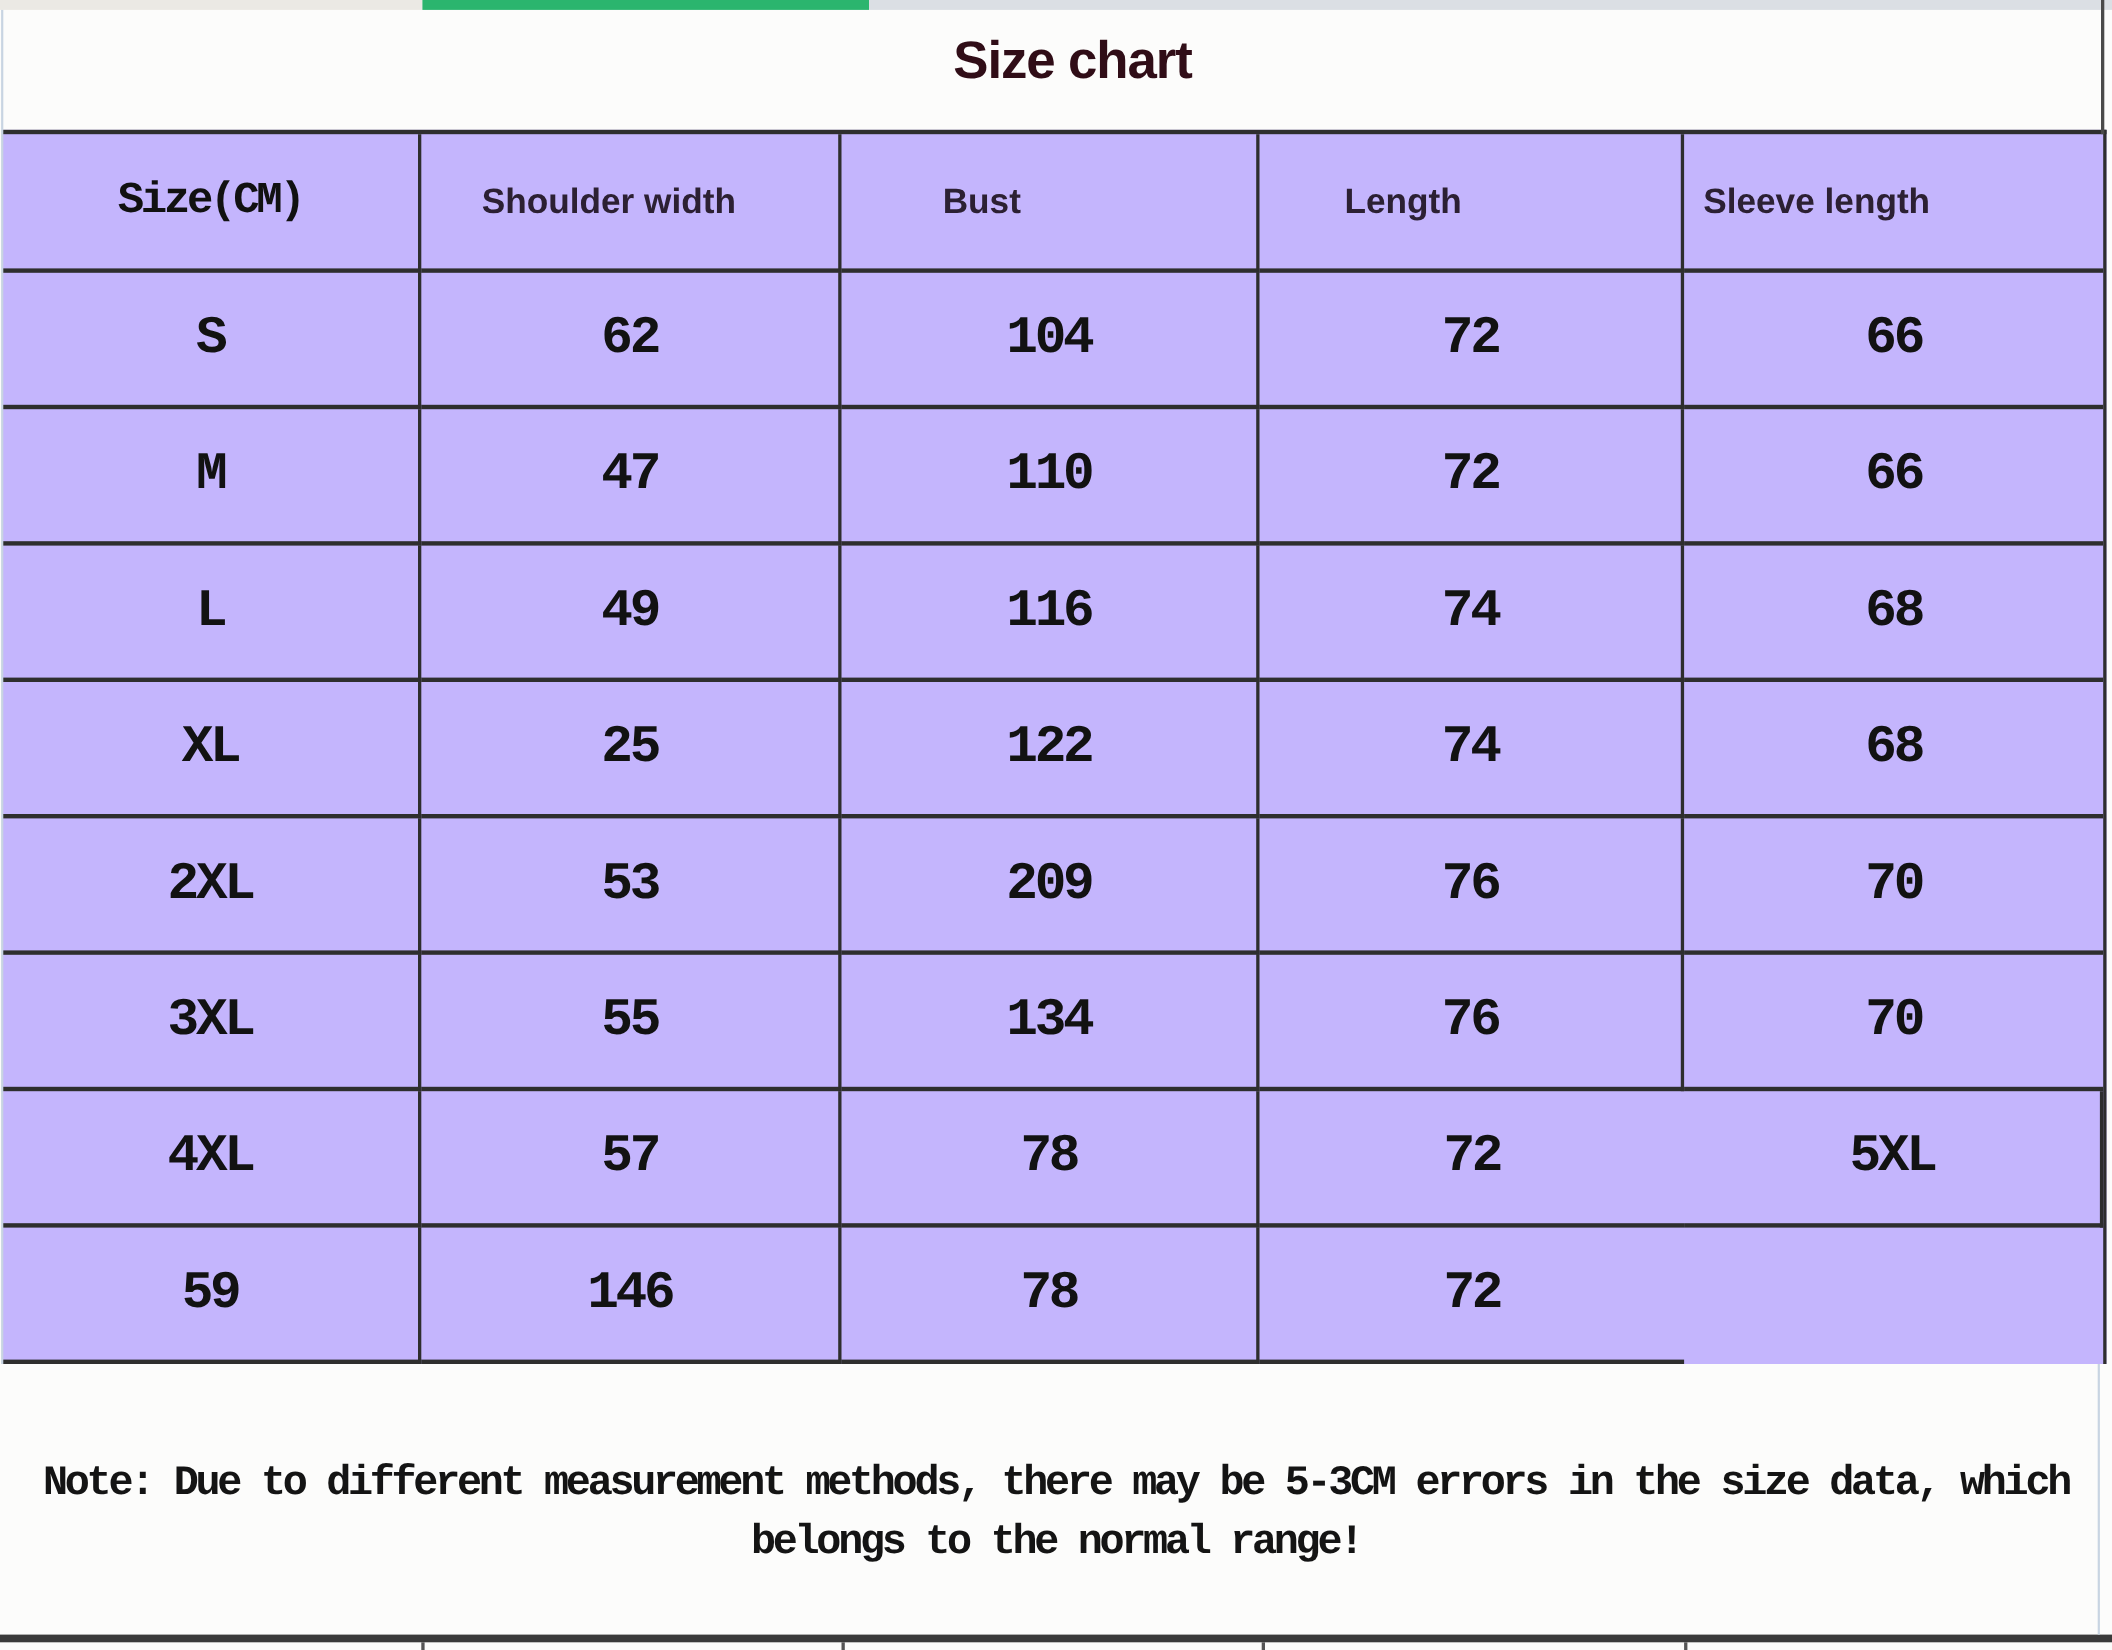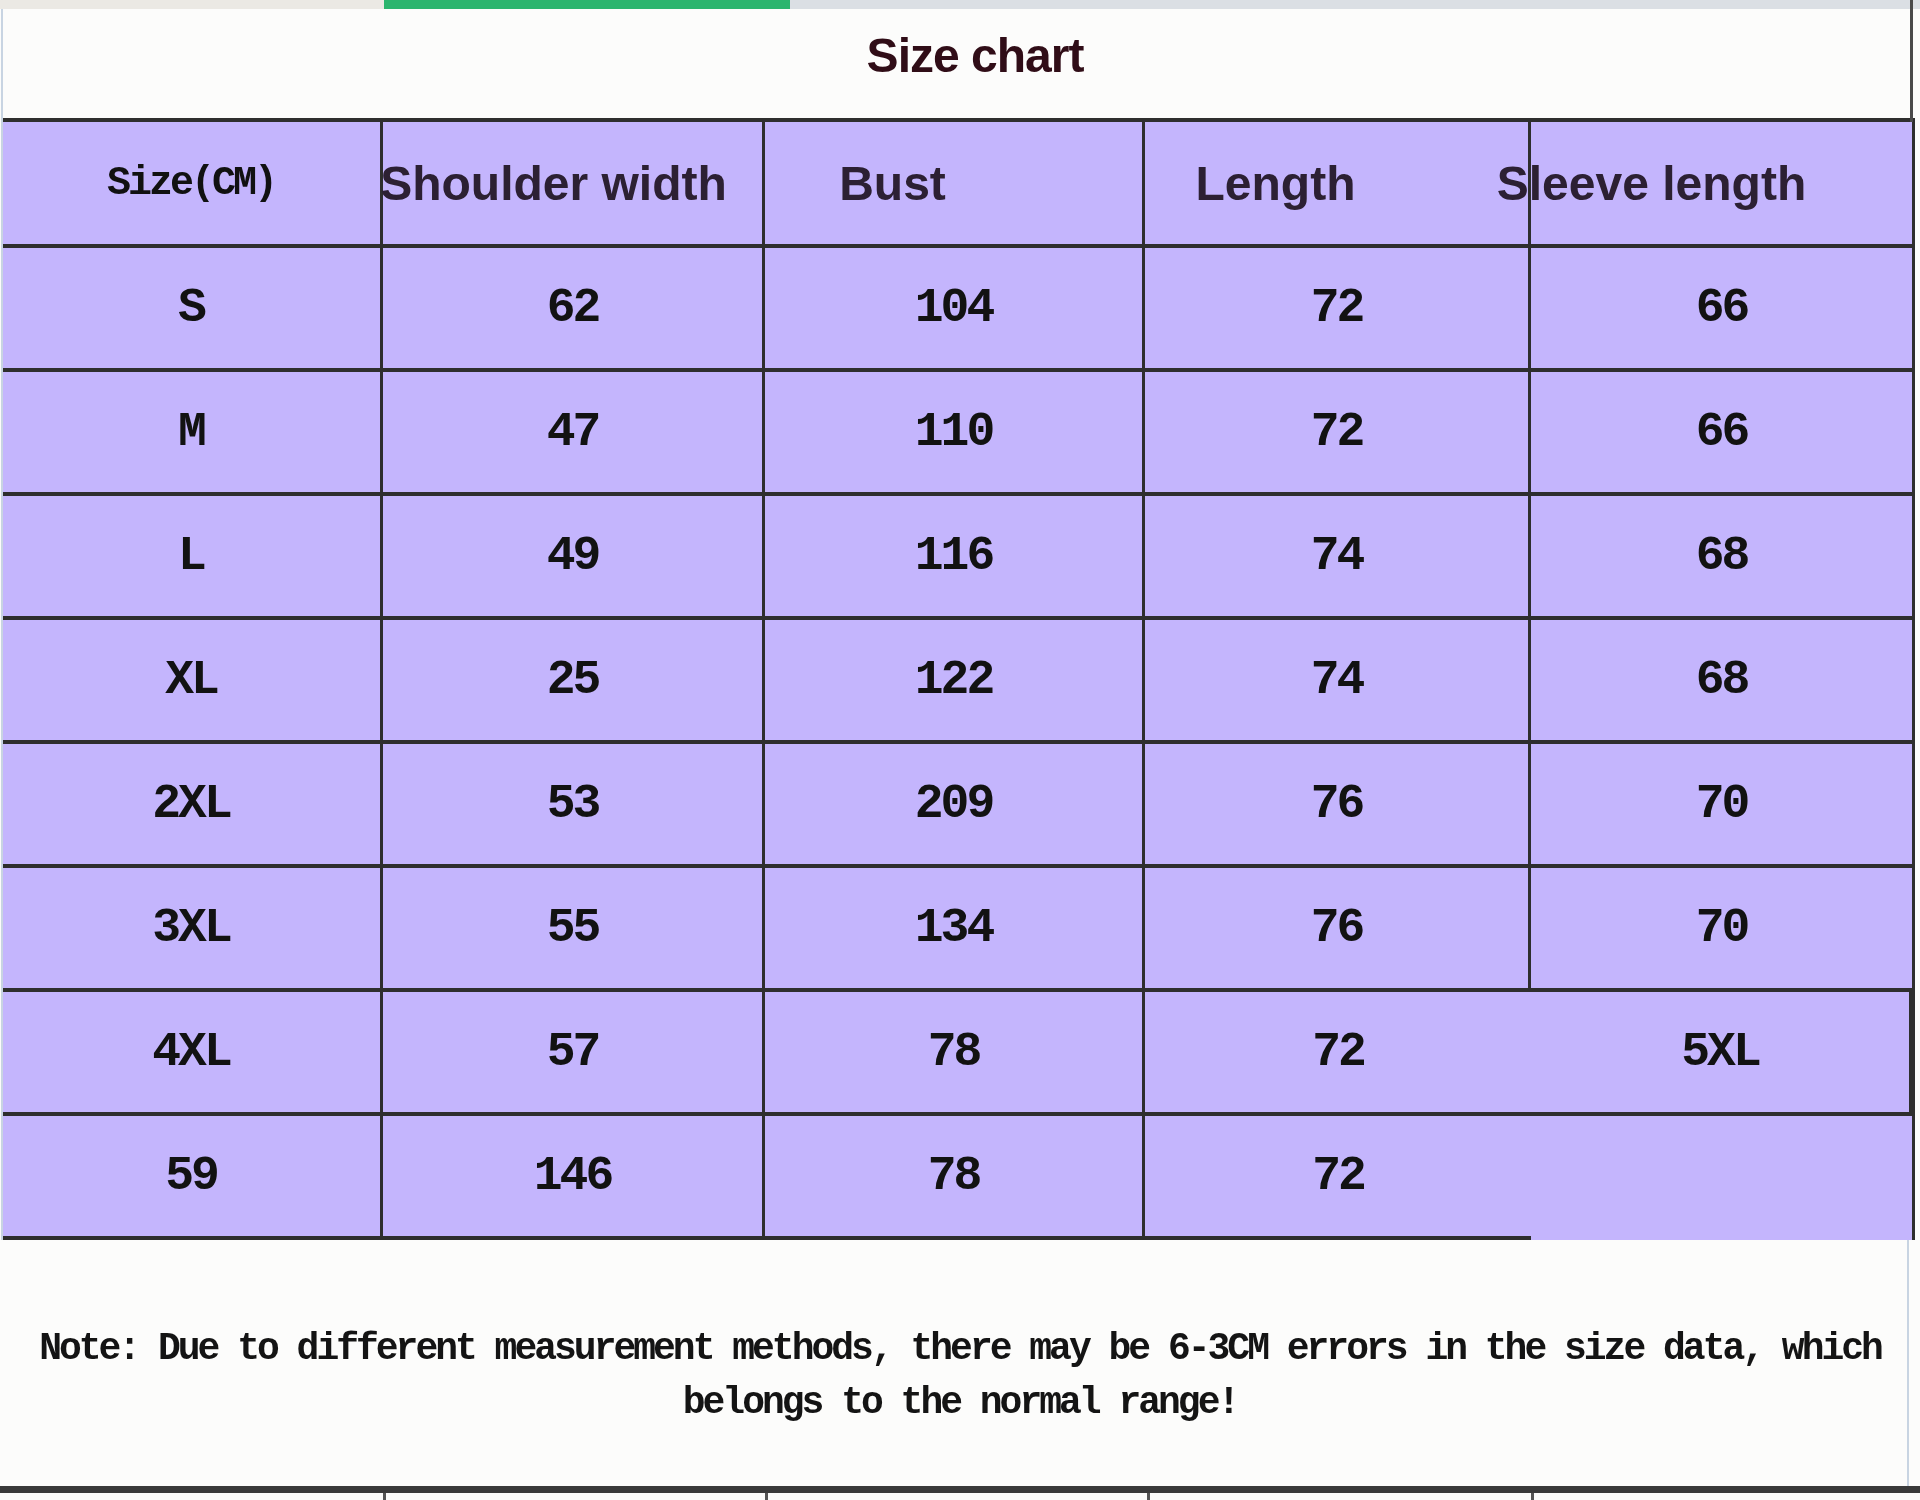--- a/index.html
+++ b/index.html
@@ -36,21 +36,21 @@
   }
   .cell{
     box-sizing:border-box;
     border-bottom:4px solid #2e2e2e;
     border-right:3px solid #2e2e2e;
     display:flex;align-items:center;justify-content:center;
     color:#121212;
   }
   .cell.lastcol{border-right:none;}
   .hdr{
-    font-weight:bold;font-size:48px;color:#2c2033;
+    font-weight:bold;font-size:32px;color:#2c2033;
   }
   .hdr-mono{
     font-family:"Liberation Mono", monospace;
     font-weight:bold;font-size:40px;letter-spacing:-3px;color:#111;
   }
   .shift-s span{transform:translateX(-19px);display:inline-block;}
   .shift-m span{transform:translateX(-61px);display:inline-block;}
   .shift-l span{transform:translateX(-70px);display:inline-block;}
   .mono{
     font-family:"Liberation Mono", monospace;
@@ -147,21 +147,21 @@
   <div class="cell mono lastcol">72</div>
 
   <div class="cell mono">5XL</div>
   <div class="cell mono">59</div>
   <div class="cell mono">146</div>
   <div class="cell mono">78</div>
   <div class="cell mono lastcol">72</div>
 </div>
 
 <div class="note">
-  <span>Note: Due to different measurement methods, there may be 6-3CM errors in the size data, which</span><br>
+  <span>Note: Due to different measurement methods, there may be 5-3CM errors in the size data, which</span><br>
   <span>belongs to the normal range!</span>
 </div>
 
 <div class="bottom-rule"></div>
 <div class="stub s1"></div>
 <div class="stub s2"></div>
 <div class="stub s3"></div>
 <div class="stub s4"></div>
 
 <div class="edge-left"></div>

